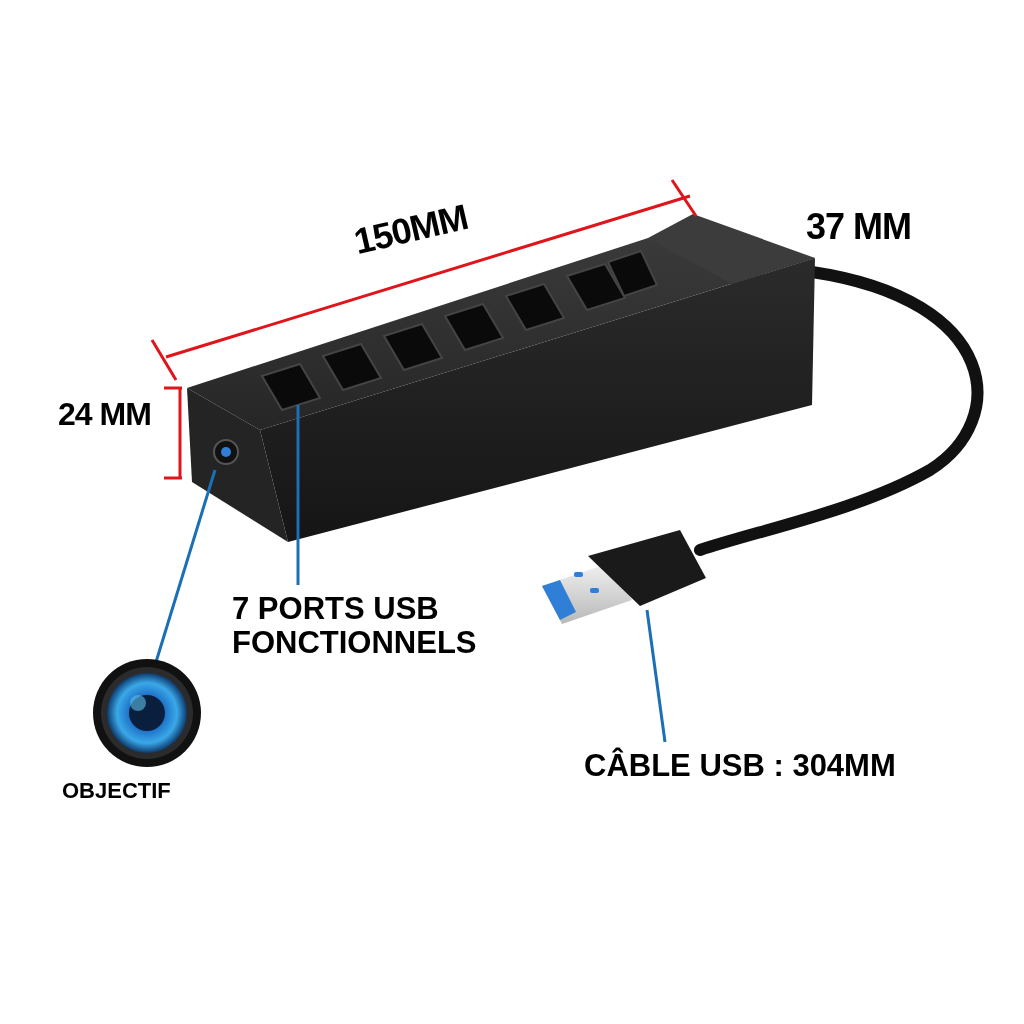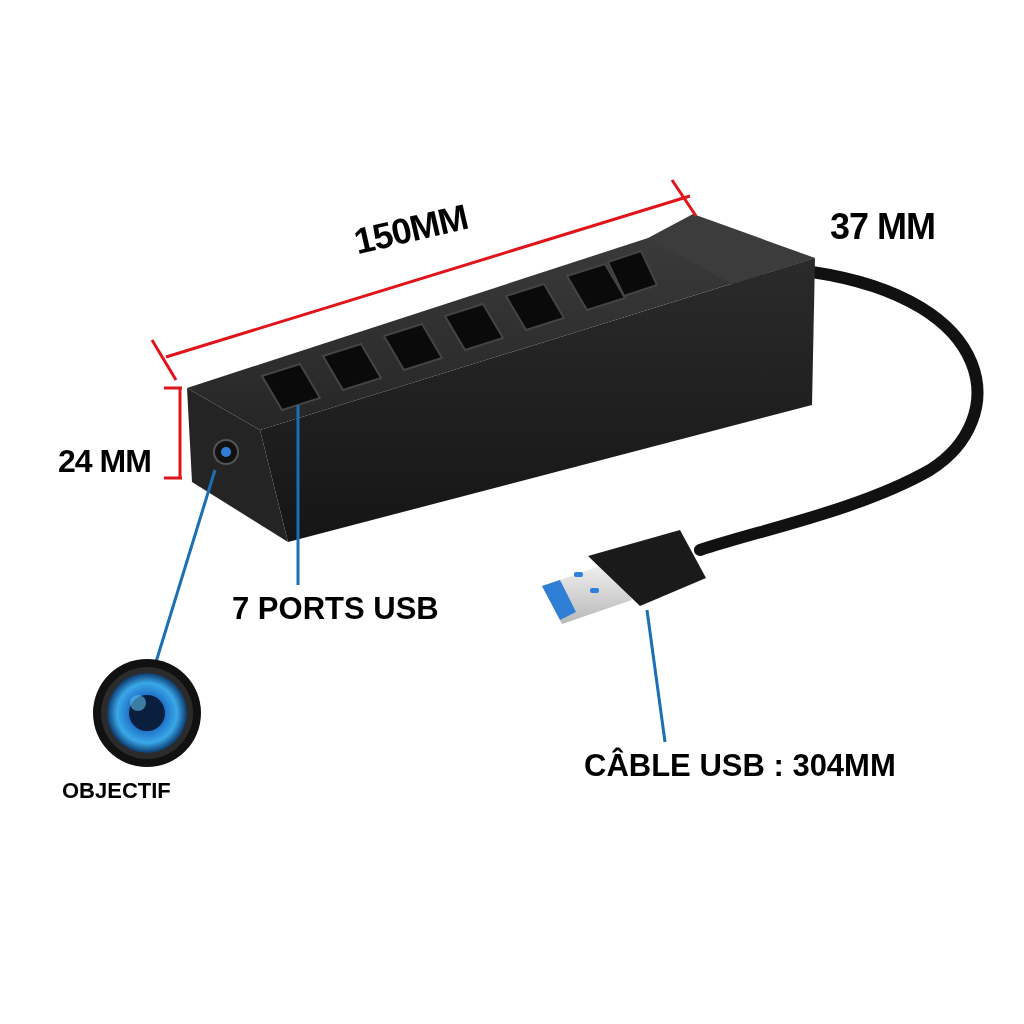--- a/index.html
+++ b/index.html
@@ -1,21 +1,21 @@
 <!DOCTYPE html>
 <html><head>
 <meta charset="utf-8">
 <style>
   html,body{margin:0;padding:0;background:#fff;}
   body{width:1024px;height:1024px;position:relative;overflow:hidden;font-family:"Liberation Sans",sans-serif;}
   .stage{position:absolute;left:0;top:0;width:1024px;height:1024px;}
   .label{position:absolute;font-weight:bold;color:#000;white-space:nowrap;font-family:"Liberation Sans",sans-serif;}
   .dim-150{left:350px;top:222px;font-size:36px;transform:rotate(-13deg);transform-origin:left top;letter-spacing:-1px;font-family:"Liberation Sans Narrow","Liberation Sans",sans-serif;}
-  .dim-37{left:830px;top:206px;font-size:36px;letter-spacing:-1px;text-align:center;}
-  .dim-24{left:58px;top:396px;font-size:32px;letter-spacing:-1px;margin-top:47px;}
+  .dim-37{left:806px;top:206px;font-size:36px;letter-spacing:-1px;text-align:center;}
+  .dim-24{left:58px;top:396px;font-size:32px;letter-spacing:-1px;}
   .ports{left:232px;top:592px;font-size:31px;line-height:34px;}
   .objectif{left:62px;top:778px;font-size:22px;}
   .cable{left:584px;top:748px;font-size:31px;}
 </style>
 </head>
 <body>
 
 <div class="stage">
 <svg width="1024" height="1024" viewBox="0 0 1024 1024">
   <defs>
@@ -91,15 +91,16 @@
     <circle cx="138" cy="703" r="8" fill="#5bbde8" opacity="0.6"></circle>
   </g>
 </svg>
 </div>
 
 <div class="label dim-150">150MM</div>
 <div class="label dim-37">37 MM</div>
 <div class="label dim-24">24 MM</div>
 <div class="label ports">
   <div>7 PORTS USB</div>
+  <div>FONCTIONNELS</div>
 </div>
 <div class="label objectif">OBJECTIF</div>
 <div class="label cable">CÂBLE USB : 304MM</div>
 
 </body></html>

